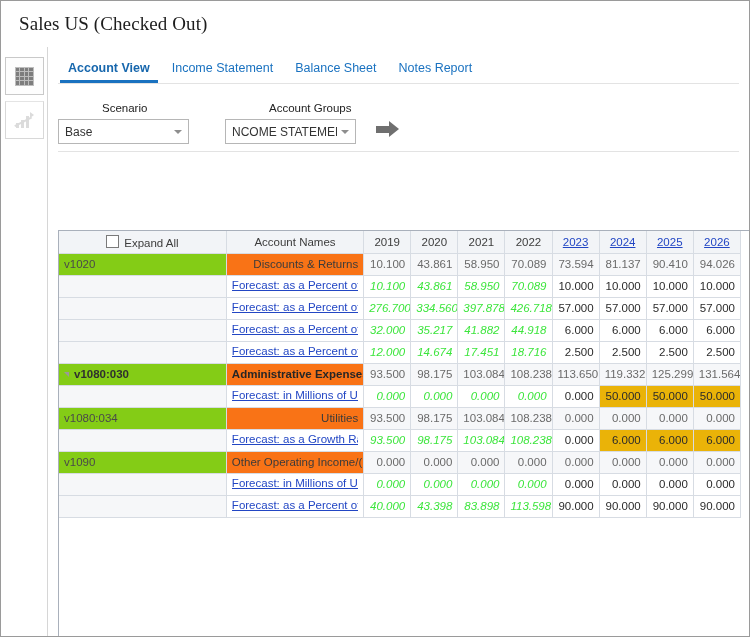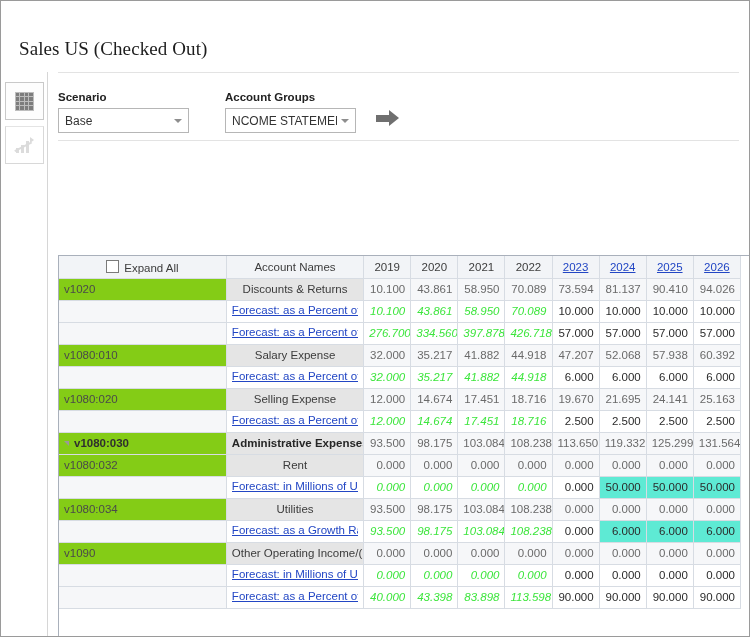--- a/index.html
+++ b/index.html
@@ -10,21 +10,20 @@
     -webkit-font-smoothing:antialiased;
   }
   .window{
     position:relative;width:750px;height:637px;box-sizing:border-box;
     border:1px solid #9a9a9a;background:#ffffff;overflow:hidden;
   }
   
   .title-bar{
     height:46px;box-sizing:border-box;padding:12px 0 0 18px;
     background:#ffffff;
-    margin-top:25px;
   }
   .title-text{
     font-family:"Liberation Serif", serif;
     font-size:19px;color:#1d1d1d;letter-spacing:.1px;white-space:nowrap;
   }
   
   .body-row{display:flex;height:591px;}
   .left-rail{
     width:47px;box-sizing:border-box;flex:0 0 47px;
     border-right:1px solid #d6d6d6;background:#fff;
@@ -57,21 +56,21 @@
     cursor:pointer;white-space:nowrap;position:relative;
   }
   .tab.active{font-weight:bold;color:#1767ad;}
   .tab.active:after{
     content:"";position:absolute;left:3px;right:3px;bottom:0;height:3px;background:#1a72c0;
   }
   .tabs-rule{height:1px;background:#e3e3e3;margin:0 10px 0 10px;}
   
   .selectors{display:flex;align-items:flex-end;padding:12px 0 0 10px;height:60px;box-sizing:border-box;}
   .sel-group{margin-right:36px;}
-  .sel-label{font-size:11.5px;font-weight:bold;color:#222;margin-bottom:5px;}
+  .sel-label{font-size:11.5px;font-weight:normal;color:#222;margin-bottom:5px;margin-left:44px;}
   .sel-box{
     width:131px;height:25px;box-sizing:border-box;border:1px solid #b6b6b6;background:#fff;
     display:flex;align-items:center;padding:0 6px;position:relative;
   }
   .sel-box .val{font-size:12px;color:#333;white-space:nowrap;overflow:hidden;flex:1 1 auto;}
   .caret{width:0;height:0;border-left:4px solid transparent;border-right:4px solid transparent;
     border-top:4px solid #8e8e8e;flex:0 0 auto;margin-left:4px;}
   .go-arrow{margin-left:-16px;margin-bottom:4px;width:26px;height:22px;position:relative;}
   .go-arrow .shaft{position:absolute;left:0;top:8px;width:14px;height:7px;background:#6f6f6f;}
   .go-arrow .head{position:absolute;left:13px;top:3px;width:0;height:0;
@@ -98,29 +97,29 @@
     border-bottom:1px solid #b6bcc5;
   }
   th.hdr-expand{text-align:center;}
   .chk{
     display:inline-block;width:11px;height:11px;border:1px solid #7a7a7a;background:#fff;
     vertical-align:-1px;margin-right:5px;
   }
   th.yr-fc{color:#2246c4;text-decoration:underline;margin-left:15px;}
   td.code{color:#4a4a4a;background:#84cc16;text-align:left;}
   td.code.bold{font-weight:bold;color:#2f2f2f;}
-  td.name{background:#e5e5e5;text-align:center;color:#3b3b3b;}
+  td.name{background:#f97316;text-align:right;color:#3b3b3b;}
   td.name.bold{font-weight:bold;color:#262626;}
   td.link{background:#ffffff;text-align:left;}
   td.link span{color:#2246c4;text-decoration:underline;display:inline-block;
     max-width:100%;overflow:hidden;text-overflow:clip;white-space:nowrap;}
   td.num{text-align:right;background:#f6f7f9;color:#6a6a6a;}
   td.fnum{text-align:right;background:#ffffff;color:#2b2b2b;}
   td.fnum.green{color:#3ce53c;font-style:italic;}
-  td.fnum.hl{background:#5eead4;}
+  td.fnum.hl{background:#eab308;}
   td.blank{background:#f6f7f9;}
   .tri{display:inline-block;width:0;height:0;margin-right:5px;vertical-align:1px;
     border-left:5px solid transparent;border-top:5px solid #9a9a9a;}
   .ind1{padding-left:14px;}
   .ind2{padding-left:26px;}
 </style>
 </head>
 <body>
 
 <div class="window">
@@ -158,20 +157,26 @@
           <span class="bar" style="left:6px;height:8px;"></span>
           <span class="bar" style="left:11px;height:12px;"></span>
           <span class="ln"></span>
             <span class="arw"></span>
         </span>
       </div>
     </div>
 
     <div class="right-pane">
 
+      <div class="tabs">
+        <div class="tab active">Account View</div>
+        <div class="tab">Income Statement</div>
+        <div class="tab">Balance Sheet</div>
+        <div class="tab">Notes Report</div>
+      </div>
       <div class="tabs-rule"></div>
 
       <div class="selectors">
         <div class="sel-group">
           <div class="sel-label">Scenario</div>
           <div class="sel-box">
             <span class="val">Base</span>
             <span class="caret"></span>
           </div>
         </div>
@@ -251,54 +256,30 @@
                 <td class="fnum green">276.700</td>
                 <td class="fnum green">334.560</td>
                 <td class="fnum green">397.878</td>
                 <td class="fnum green">426.718</td>
                 <td class="fnum">57.000</td>
                 <td class="fnum">57.000</td>
                 <td class="fnum">57.000</td>
                 <td class="fnum">57.000</td>
               </tr>
               <tr>
-                <td class="code ind1" colspan="2"><span>v1080:010</span></td>
-                <td class="name">Salary Expense</td>
-                <td class="num">32.000</td>
-                <td class="num">35.217</td>
-                <td class="num">41.882</td>
-                <td class="num">44.918</td>
-                <td class="num">47.207</td>
-                <td class="num">52.068</td>
-                <td class="num">57.938</td>
-                <td class="num">60.392</td>
-              </tr>
-              <tr>
                 <td class="blank" colspan="2"></td>
                 <td class="link"><span>Forecast: as a Percent of S</span></td>
                 <td class="fnum green">32.000</td>
                 <td class="fnum green">35.217</td>
                 <td class="fnum green">41.882</td>
                 <td class="fnum green">44.918</td>
                 <td class="fnum">6.000</td>
                 <td class="fnum">6.000</td>
                 <td class="fnum">6.000</td>
                 <td class="fnum">6.000</td>
-              </tr>
-              <tr>
-                <td class="code ind1" colspan="2"><span>v1080:020</span></td>
-                <td class="name">Selling Expense</td>
-                <td class="num">12.000</td>
-                <td class="num">14.674</td>
-                <td class="num">17.451</td>
-                <td class="num">18.716</td>
-                <td class="num">19.670</td>
-                <td class="num">21.695</td>
-                <td class="num">24.141</td>
-                <td class="num">25.163</td>
               </tr>
               <tr>
                 <td class="blank" colspan="2"></td>
                 <td class="link"><span>Forecast: as a Percent of S</span></td>
                 <td class="fnum green">12.000</td>
                 <td class="fnum green">14.674</td>
                 <td class="fnum green">17.451</td>
                 <td class="fnum green">18.716</td>
                 <td class="fnum">2.500</td>
                 <td class="fnum">2.500</td>
@@ -311,32 +292,20 @@
                 <td class="num">93.500</td>
                 <td class="num">98.175</td>
                 <td class="num">103.084</td>
                 <td class="num">108.238</td>
                 <td class="num">113.650</td>
                 <td class="num">119.332</td>
                 <td class="num">125.299</td>
                 <td class="num">131.564</td>
               </tr>
               <tr>
-                <td class="code ind2" colspan="2"><span>v1080:032</span></td>
-                <td class="name">Rent</td>
-                <td class="num">0.000</td>
-                <td class="num">0.000</td>
-                <td class="num">0.000</td>
-                <td class="num">0.000</td>
-                <td class="num">0.000</td>
-                <td class="num">0.000</td>
-                <td class="num">0.000</td>
-                <td class="num">0.000</td>
-              </tr>
-              <tr>
                 <td class="blank" colspan="2"></td>
                 <td class="link"><span>Forecast: in Millions of US</span></td>
                 <td class="fnum green">0.000</td>
                 <td class="fnum green">0.000</td>
                 <td class="fnum green">0.000</td>
                 <td class="fnum green">0.000</td>
                 <td class="fnum">0.000</td>
                 <td class="fnum hl">50.000</td>
                 <td class="fnum hl">50.000</td>
                 <td class="fnum hl">50.000</td>

